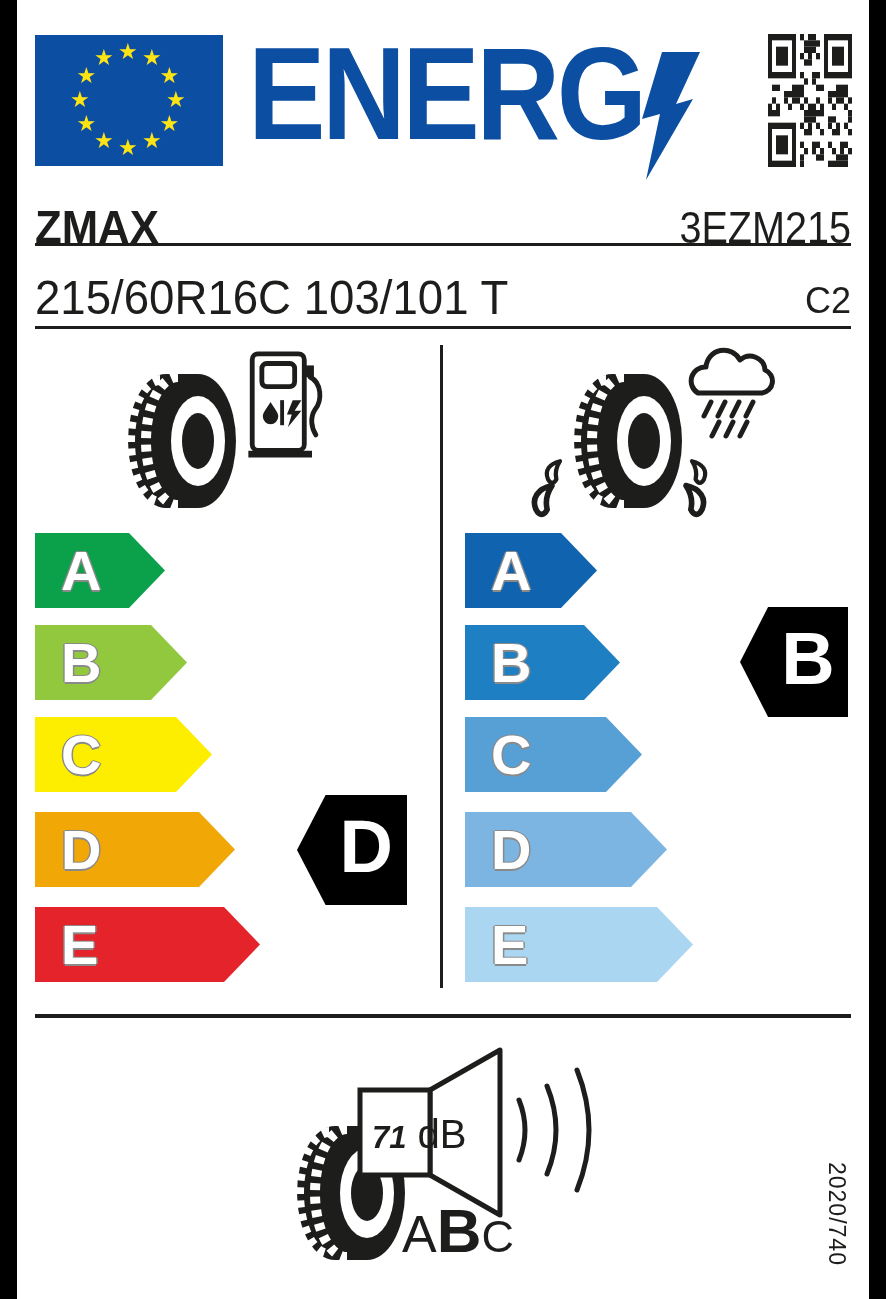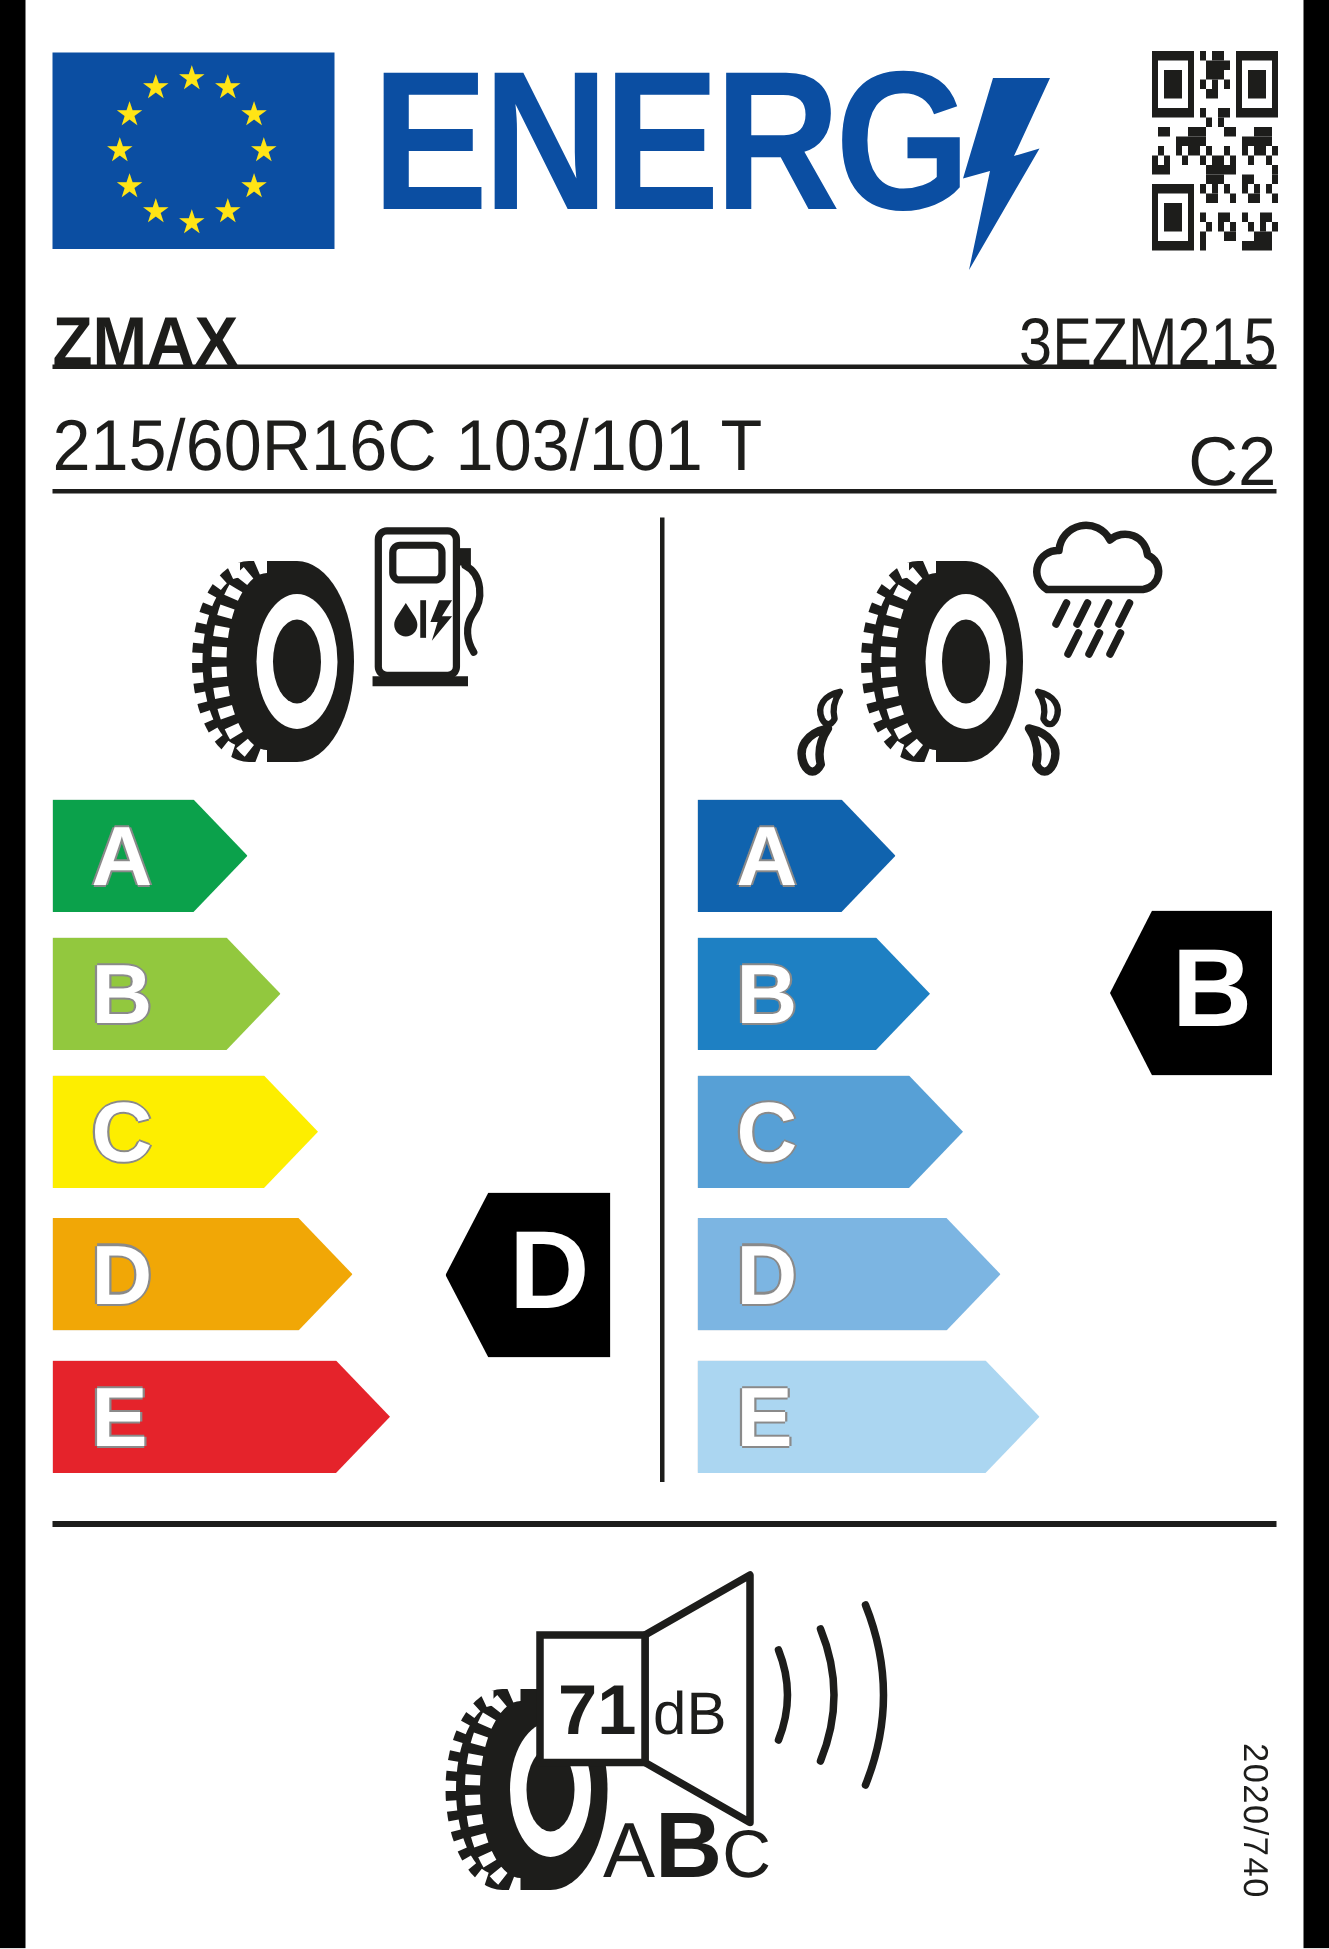--- a/index.html
+++ b/index.html
@@ -16,41 +16,41 @@
   .bolt{position:absolute;left:638px;top:52px;}
   .qr{position:absolute;left:768px;top:34px;width:84px;height:133px;}
 
   .brand{position:absolute;left:35px;top:200px;font-size:46px;font-weight:bold;
          transform:scaleX(.95);transform-origin:0 0;}
   .model{position:absolute;right:35px;top:202px;font-size:45px;
          transform:scaleX(.88);transform-origin:100% 0;}
   .rule{position:absolute;left:35px;right:35px;height:3px;background:#1d1d1b;}
   .rule1{top:243px}.rule2{top:326px}.rule3{top:1014px;height:4px}
   .size{position:absolute;left:35px;top:270px;font-size:48px;transform:scaleX(.95);transform-origin:0 0;}
-  .cclass{position:absolute;right:35px;top:280px;font-size:46px;}
+  .cclass{position:absolute;right:35px;top:280px;font-size:36px;}
 
   .divider{position:absolute;left:440px;top:345px;width:3px;height:643px;background:#1d1d1b;}
 
   
   .arrow{position:absolute;left:35px;height:75px;
          clip-path:polygon(0 0,calc(100% - 36px) 0,100% 50%,calc(100% - 36px) 100%,0 100%);
          filter:drop-shadow(0 0 1px #777);}
   .arrow.r{left:465px;}
   .al{position:absolute;left:26px;top:50%;transform:translateY(-50%);
       font-size:56px;font-weight:bold;color:#fff;line-height:1;
       text-shadow:-1.5px 0 #8a8a8a,1.5px 0 #8a8a8a,0 -1.5px #8a8a8a,0 1.5px #8a8a8a;}
 
   .indicator{position:absolute;background:#000;
              clip-path:polygon(0 50%,26% 0,100% 0,100% 100%,26% 100%);}
   .il{position:absolute;left:26%;right:0;top:50%;transform:translateY(-54%);
       text-align:center;font-size:74px;font-weight:bold;color:#fff;line-height:1;}
 
   
   .db-text{position:absolute;left:372px;top:1112px;font-size:40px;white-space:nowrap;}
-  .db-text b{font-size:47px;font-weight:bold;}
+  .db-text b{font-size:31px;font-weight:bold;font-style:italic;}
   .abc{position:absolute;left:402px;top:1200px;display:flex;align-items:baseline;line-height:1;}
   .abc .a{font-size:52px;} .abc .b{font-size:62px;font-weight:bold;} .abc .c{font-size:45px;}
   .reg{position:absolute;left:850px;top:1162px;font-size:23px;letter-spacing:1px;
        transform:rotate(90deg);transform-origin:0 0;white-space:nowrap;}
   svg{position:absolute;overflow:visible;}
 </style>
 </head>
 <body>
 
 <div class="page">

